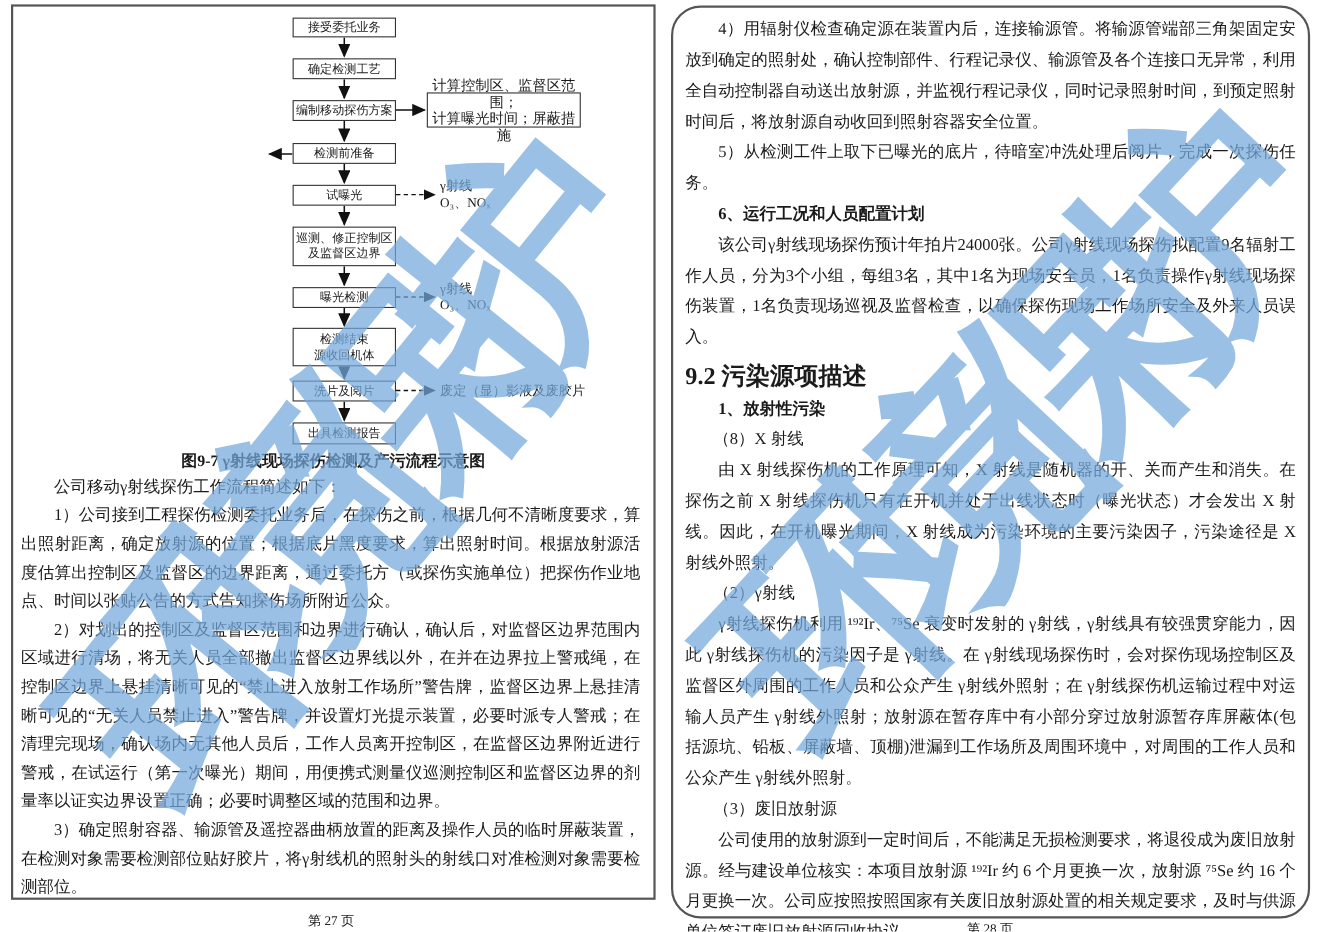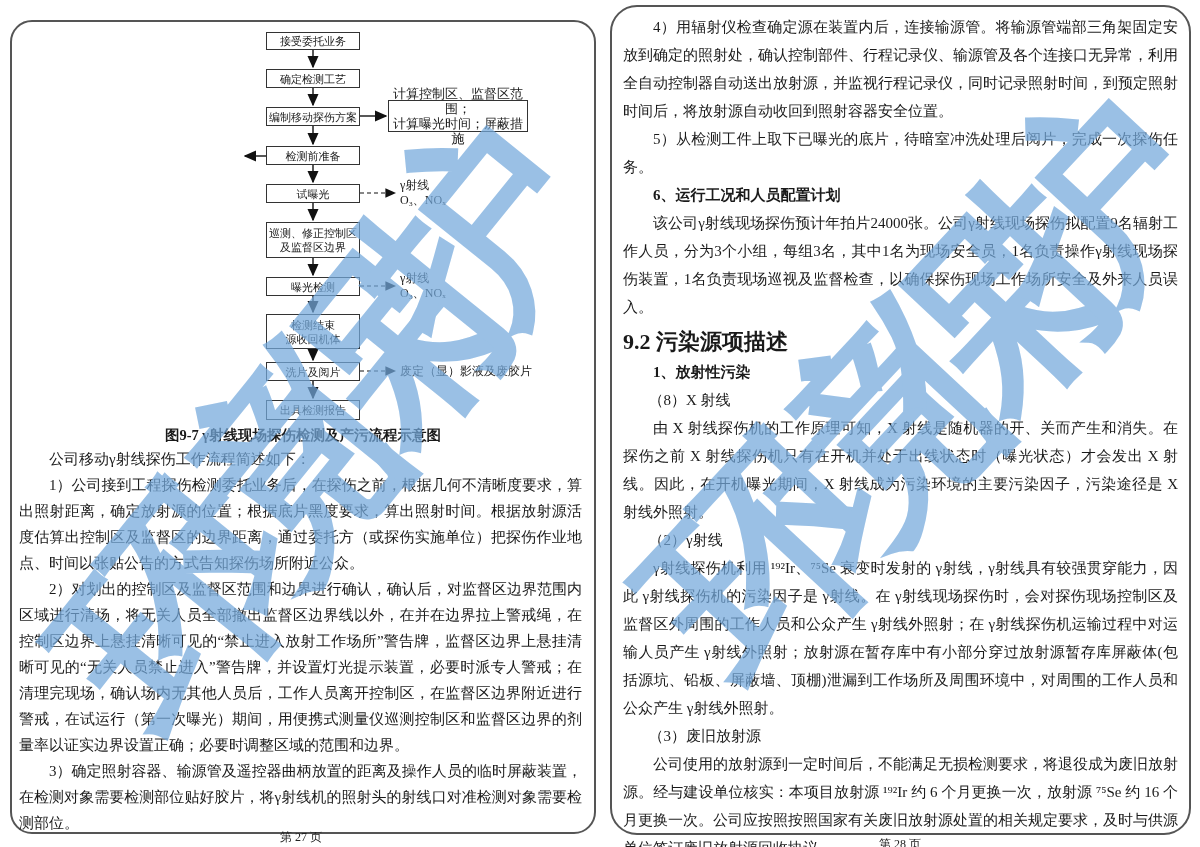--- a/index.html
+++ b/index.html
@@ -1,19 +1,19 @@
 <!DOCTYPE html>
 <html><head>
 <meta charset="utf-8">
 <style>
   html,body{margin:0;padding:0;background:#fff;}
   .canvas{position:relative;width:1200px;height:847px;background:#ffffff;overflow:hidden;
           font-family:"Liberation Serif","DejaVu Serif",serif;color:#1a1a1a;}
   .page{position:absolute;background:#fff;border:2px solid #555;box-sizing:border-box;}
-  .page-left{left:10px;top:20px;width:586px;height:814px;border-radius:22px;}
+  .page-left{left:10px;top:4px;width:586px;height:814px;}
   .page-right{left:610px;top:5px;width:581px;height:830px;border-radius:27px;}
 
   
   .flow-svg{position:absolute;left:0;top:0;pointer-events:none;}
   .fbox{position:absolute;border:1px solid #333;background:#fff;box-sizing:border-box;
         display:flex;align-items:center;justify-content:center;text-align:center;
         font-size:11px;line-height:14px;white-space:pre-line;}
   .fbox.main{left:254px;width:94px;}
   .fbox.side-list{left:61px;top:90px;width:169px;min-height:89px;display:block;
         text-align:left;font-size:10.5px;line-height:14px;padding:2px 4px;white-space:normal;}

